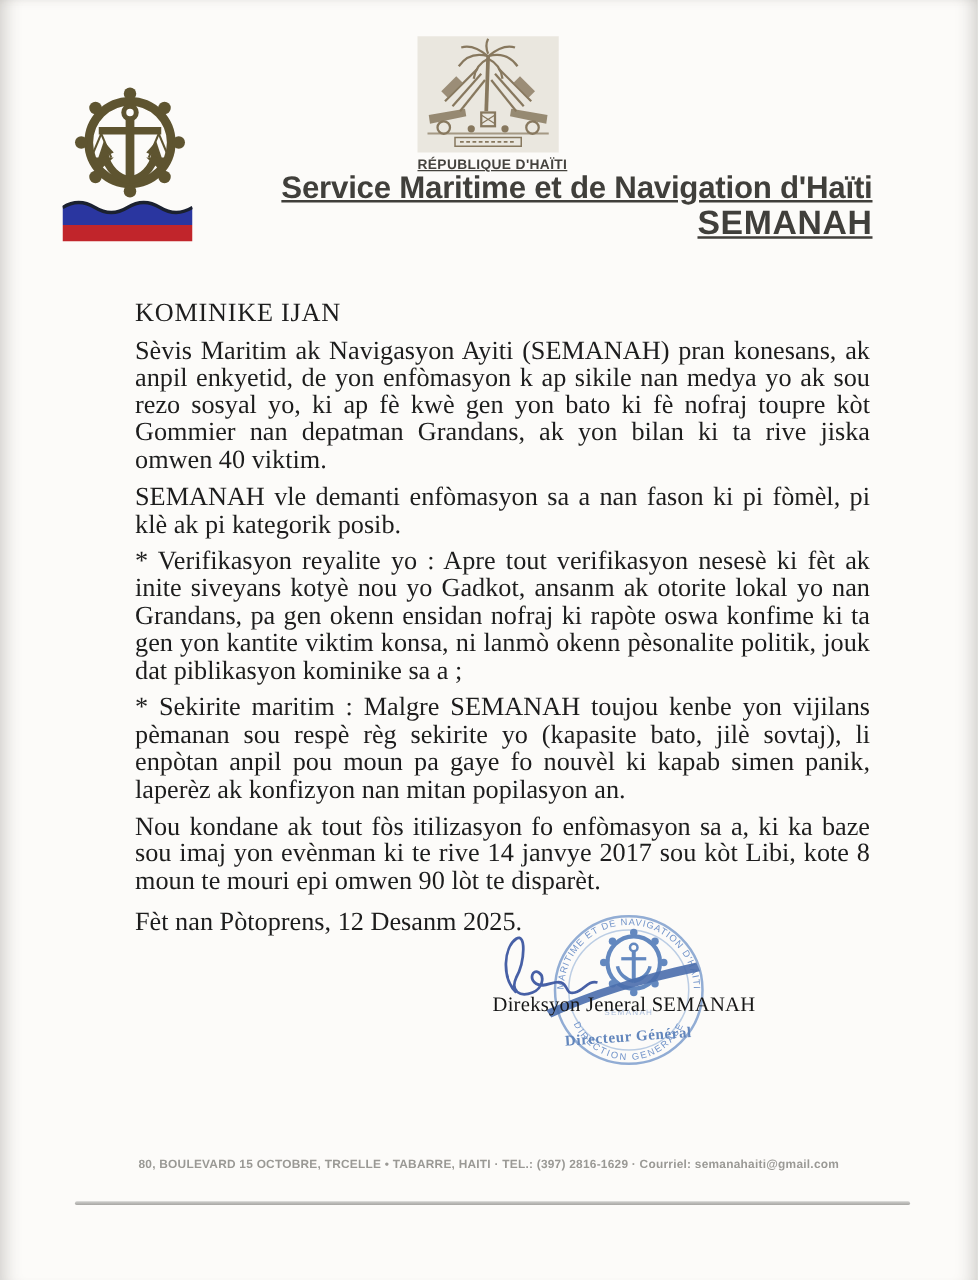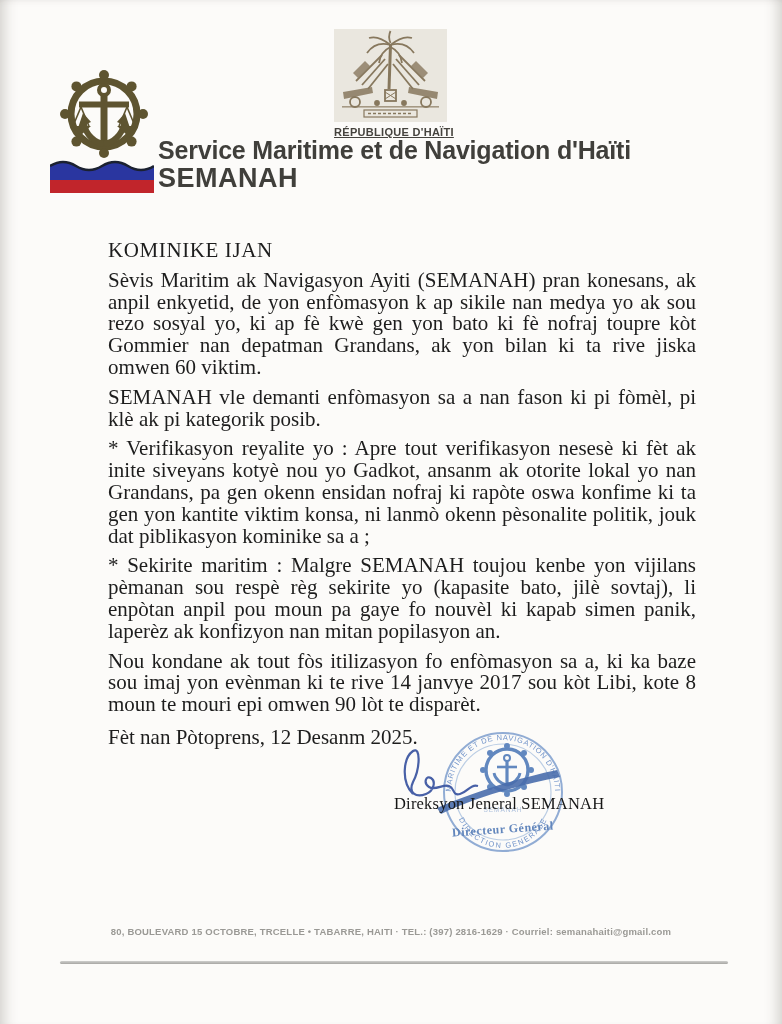--- a/index.html
+++ b/index.html
@@ -8,22 +8,22 @@
     background:#fcfbf9;overflow:hidden;
     box-shadow:inset 16px 0 14px -12px rgba(60,55,45,.22), inset -16px 0 14px -12px rgba(60,55,45,.22), inset 0 6px 10px -8px rgba(60,55,45,.15);
     font-family:"Liberation Serif", serif;color:#1e1e1e;
   }
   
   .logo-left{position:absolute;left:50px;top:62px;width:104px;height:134px;}
   .arms-wrap{position:absolute;left:334px;top:29px;width:113px;text-align:center;}
   .arms-box{width:113px;height:93px;background:#eae7df;display:block;}
   .republic{margin-top:4px;font-family:"Liberation Sans",sans-serif;font-weight:bold;
     font-size:11px;letter-spacing:.3px;color:#45433e;text-decoration:underline;white-space:nowrap;}
-  .title-block{position:absolute;left:158px;top:137px;width:540px;text-align:left;
-    font-family:"Liberation Sans",sans-serif;font-weight:bold;color:#403f3b;}
+  .title-block{position:absolute;left:158px;top:137px;width:540px;text-align:right;
+    font-family:"Liberation Sans",sans-serif;font-weight:bold;color:#403f3b;text-decoration:underline;}
   .title-line1{font-size:25px;letter-spacing:-.2px;line-height:27px;}
   .title-line2{font-size:27px;letter-spacing:.5px;line-height:29px;}
   
   .body-block{position:absolute;left:108px;top:240px;width:588px;}
   .com-heading{text-align:center;font-size:16px;letter-spacing:.6px;color:#222;margin:0 0 12px 0;}
   .body-block p{margin:0 0 8px 0;font-size:21px;line-height:21.8px;text-align:justify;color:#1d1d1d;}
   .date-line{margin-top:11px !important;text-align:left;}
   
   .stamp-svg{position:absolute;left:385px;top:720px;width:200px;height:152px;}
   .sig-org-line{position:absolute;left:394px;top:794px;font-size:16.5px;color:#161616;
@@ -127,21 +127,21 @@
     <div class="republic">RÉPUBLIQUE D'HAÏTI</div>
   </div>
 
   <div class="title-block">
     <div class="title-line1">Service Maritime et de Navigation d'Haïti</div>
     <div class="title-line2">SEMANAH</div>
   </div>
 
   <div class="body-block">
     <p class="com-heading">KOMINIKE IJAN</p>
-    <p>Sèvis Maritim ak Navigasyon Ayiti (SEMANAH) pran konesans, ak anpil enkyetid, de yon enfòmasyon k ap sikile nan medya yo ak sou rezo sosyal yo, ki ap fè kwè gen yon bato ki fè nofraj toupre kòt Gommier nan depatman Grandans, ak yon bilan ki ta rive jiska omwen 60 viktim.</p>
+    <p>Sèvis Maritim ak Navigasyon Ayiti (SEMANAH) pran konesans, ak anpil enkyetid, de yon enfòmasyon k ap sikile nan medya yo ak sou rezo sosyal yo, ki ap fè kwè gen yon bato ki fè nofraj toupre kòt Gommier nan depatman Grandans, ak yon bilan ki ta rive jiska omwen 40 viktim.</p>
     <p>SEMANAH vle demanti enfòmasyon sa a nan fason ki pi fòmèl, pi klè ak pi kategorik posib.</p>
     <p>* Verifikasyon reyalite yo : Apre tout verifikasyon nesesè ki fèt ak inite siveyans kotyè nou yo Gadkot, ansanm ak otorite lokal yo nan Grandans, pa gen okenn ensidan nofraj ki rapòte oswa konfime ki ta gen yon kantite viktim konsa, ni lanmò okenn pèsonalite politik, jouk dat piblikasyon kominike sa a ;</p>
     <p>* Sekirite maritim : Malgre SEMANAH toujou kenbe yon vijilans pèmanan sou respè règ sekirite yo (kapasite bato, jilè sovtaj), li enpòtan anpil pou moun pa gaye fo nouvèl ki kapab simen panik, laperèz ak konfizyon nan mitan popilasyon an.</p>
     <p>Nou kondane ak tout fòs itilizasyon fo enfòmasyon sa a, ki ka baze sou imaj yon evènman ki te rive 14 janvye 2017 sou kòt Libi, kote 8 moun te mouri epi omwen 90 lòt te disparèt.</p>
     <p class="date-line">Fèt nan Pòtoprens, 12 Desanm 2025.</p>
   </div>
 
   <svg class="stamp-svg" viewBox="0 0 200 152">
     <defs>
       <path id="arcT" d="M 66,72 A 52,52 0 0 1 170,72" fill="none"></path>

